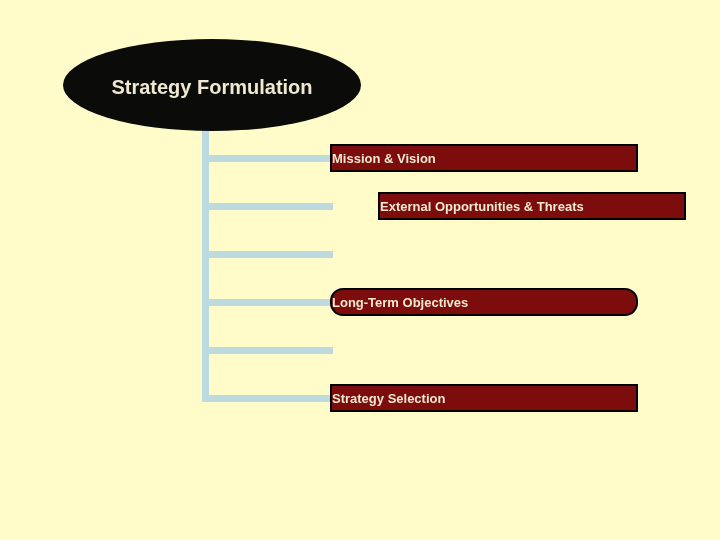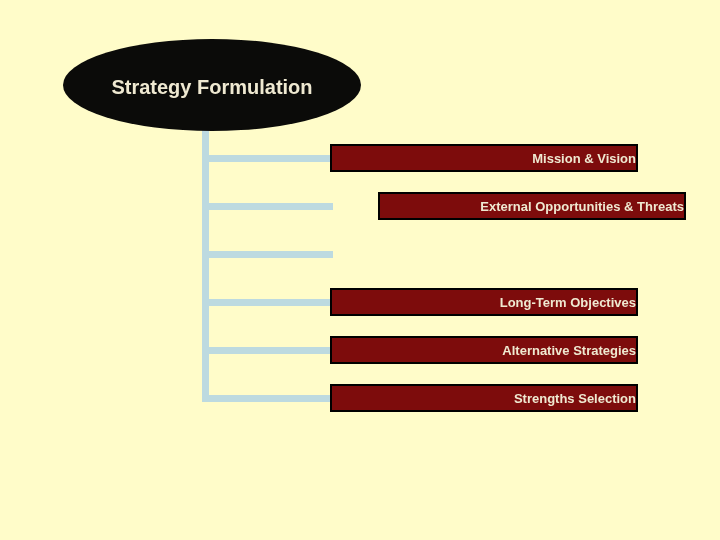--- a/index.html
+++ b/index.html
@@ -69,27 +69,27 @@
   .pbox {
     position: absolute;
     left: 330px;
     width: 308px;
     height: 28px;
     box-sizing: border-box;
     background: var(--box-fill);
     border: 2px solid var(--box-border);
     display: flex;
     align-items: center;
-    justify-content: flex-end;
+    justify-content: flex-start;
     z-index: 2;
   }
   .pbox.r1 { top: 144px; }
   .pbox.r2 { top: 192px; margin-left: 48px; }
   .pbox.r3 { top: 240px; }
-  .pbox.r4 { top: 288px; }
+  .pbox.r4 { top: 288px; border-radius: 13px; }
   .pbox.r5 { top: 336px; }
   .pbox.r6 { top: 384px; }
   .pbox .box-label {
     color: var(--text-light);
     font-size: 13px;
     font-weight: bold;
     white-space: nowrap;
   }
 </style>
 </head>
@@ -111,20 +111,17 @@
 
   <div class="pbox r1">
     <span class="box-label">Mission &amp; Vision</span>
   </div>
   <div class="pbox r2">
     <span class="box-label">External Opportunities &amp; Threats</span>
   </div>
   <div class="pbox r4">
     <span class="box-label">Long-Term Objectives</span>
   </div>
-  <div class="pbox r5">
-    <span class="box-label">Alternative Strategies</span>
-  </div>
   <div class="pbox r6">
-    <span class="box-label">Strengths Selection</span>
+    <span class="box-label">Strategy Selection</span>
   </div>
 
 </div>
 
 </body></html>

